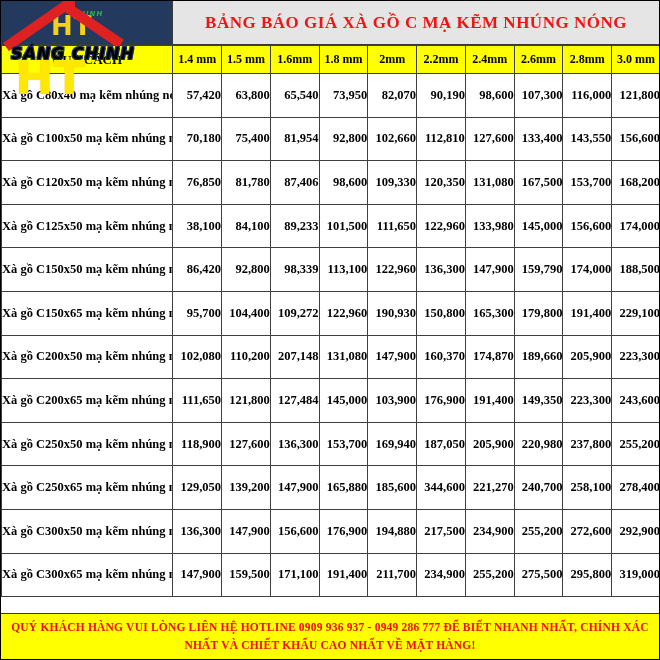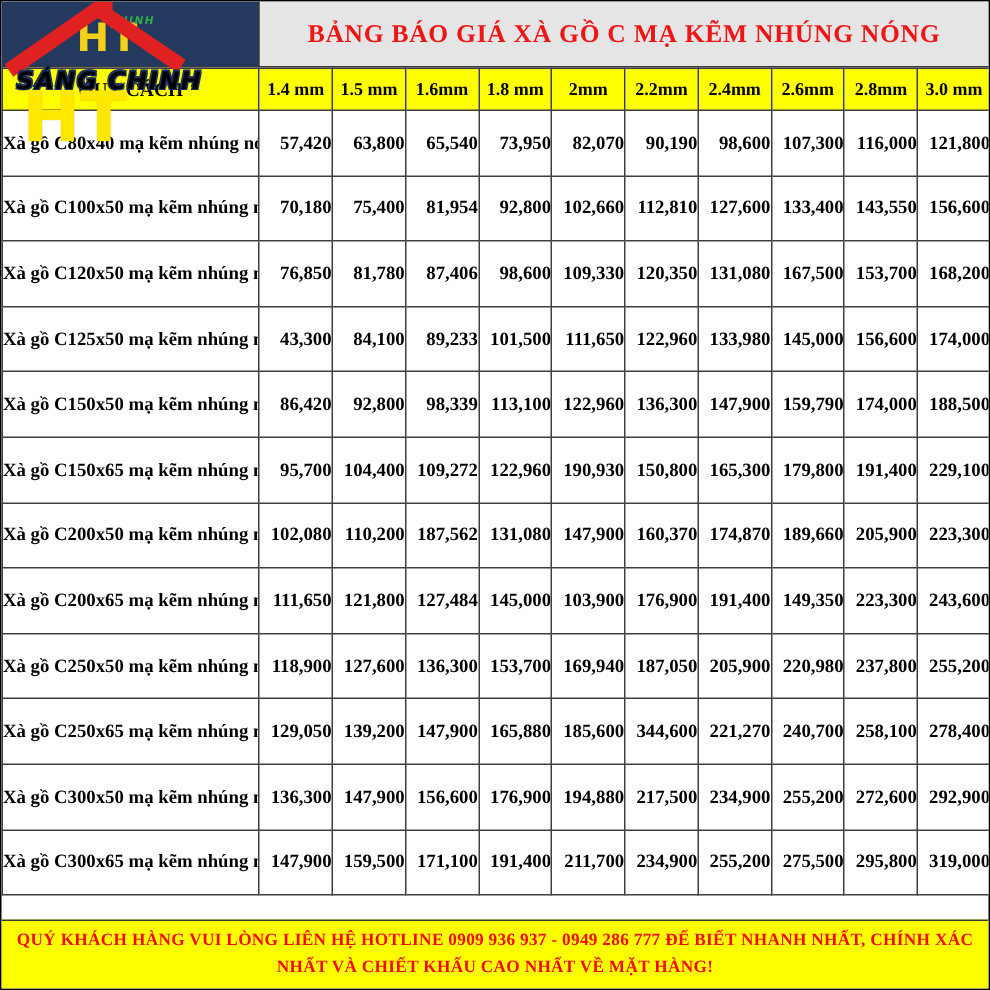--- a/index.html
+++ b/index.html
@@ -154,21 +154,21 @@
           <td class="val">98,600</td>
           <td class="val">109,330</td>
           <td class="val">120,350</td>
           <td class="val">131,080</td>
           <td class="val">167,500</td>
           <td class="val">153,700</td>
           <td class="val">168,200</td>
         </tr>
       <tr>
           <td class="lbl">Xà gồ C125x50 mạ kẽm nhúng nóng</td>
-          <td class="val">43,300</td>
+          <td class="val">38,100</td>
           <td class="val">84,100</td>
           <td class="val">89,233</td>
           <td class="val">101,500</td>
           <td class="val">111,650</td>
           <td class="val">122,960</td>
           <td class="val">133,980</td>
           <td class="val">145,000</td>
           <td class="val">156,600</td>
           <td class="val">174,000</td>
         </tr>
@@ -195,21 +195,21 @@
           <td class="val">150,800</td>
           <td class="val">165,300</td>
           <td class="val">179,800</td>
           <td class="val">191,400</td>
           <td class="val">229,100</td>
         </tr>
       <tr>
           <td class="lbl">Xà gồ C200x50 mạ kẽm nhúng nóng</td>
           <td class="val">102,080</td>
           <td class="val">110,200</td>
-          <td class="val">187,562</td>
+          <td class="val">207,148</td>
           <td class="val">131,080</td>
           <td class="val">147,900</td>
           <td class="val">160,370</td>
           <td class="val">174,870</td>
           <td class="val">189,660</td>
           <td class="val">205,900</td>
           <td class="val">223,300</td>
         </tr>
       <tr>
           <td class="lbl">Xà gồ C200x65 mạ kẽm nhúng nóng</td>

